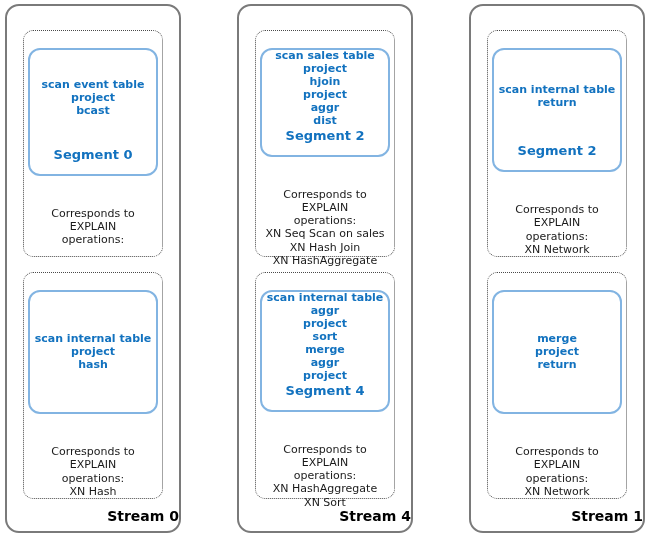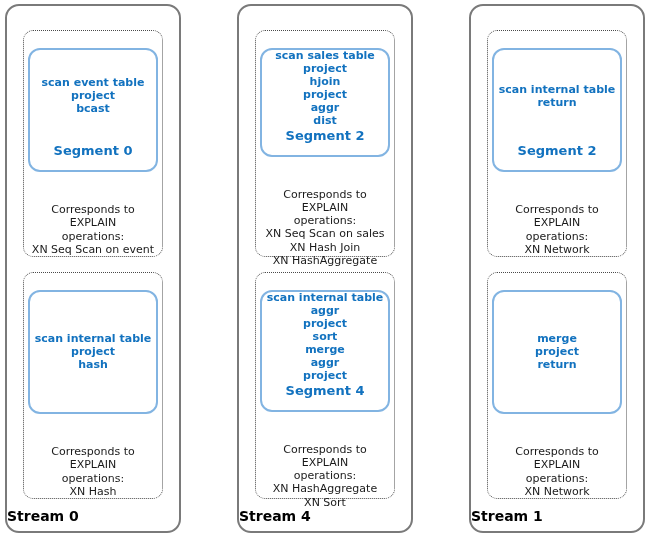--- a/index.html
+++ b/index.html
@@ -75,40 +75,39 @@
     text-align: center;
     font-size: 11px;
     line-height: 1.2;
     color: var(--body-text, #1a1a1a);
   }
   .streamlabel {
     position: absolute;
     left: 0;
     right: 0;
     bottom: 7px;
-    text-align: left;
+    text-align: right;
     font-weight: bold;
     font-size: 14px;
     color: #000000;
   }
 </style>
 </head>
 <body>
 
 <div class="canvas">
 
   <div class="stream">
     <div class="panel">
       <div class="segbox">
         <div class="ops">scan event table<br>project<br>bcast</div>
         <div class="segname">Segment 0</div>
       </div>
       <div class="explain">
         <span>Corresponds to EXPLAIN<br>operations:</span><br>
-        <span>XN Seq Scan on event</span>
       </div>
     </div>
     <div class="panel">
       <div class="segbox">
         <div class="ops">scan internal table<br>project<br>hash</div>
       </div>
       <div class="explain">
         <span>Corresponds to EXPLAIN<br>operations:</span><br>
         <span>XN Hash</span>
       </div>

